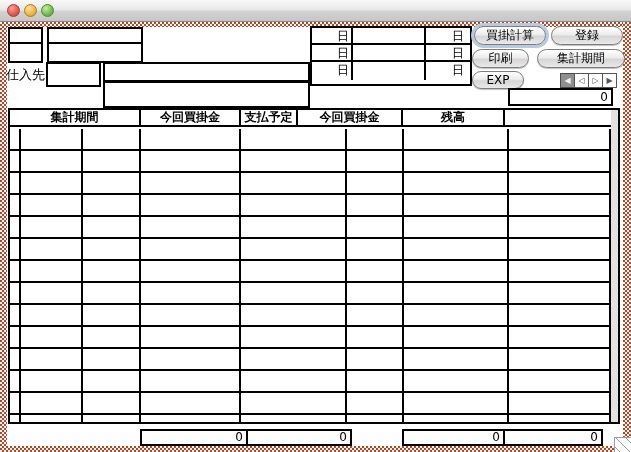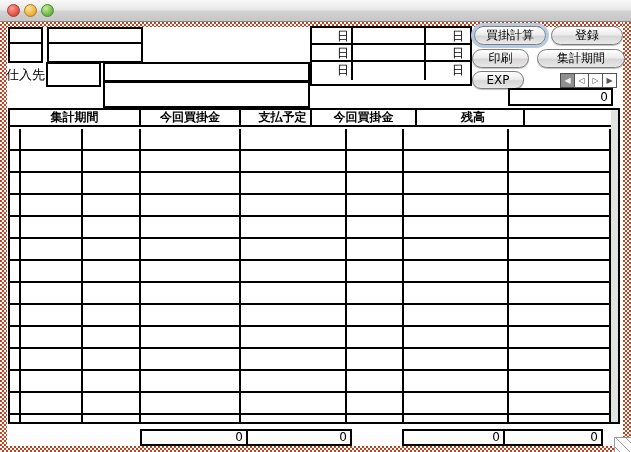--- a/index.html
+++ b/index.html
@@ -67,21 +67,21 @@
 
   #lbl-opening{left:400px;top:90px;width:105px;text-align:right;font-weight:bold;font-size:13px;}
   #opening-box{position:absolute;left:508px;top:88px;width:105px;height:18px;border:2px solid #000;background:#fff;
     font-size:12px;text-align:right;line-height:14px;padding-right:3px;}
 
   
   .tbl{position:absolute;left:8px;top:108px;width:612px;height:316px;border:2px solid #000;background:#fff;overflow:hidden;}
   .tbl-header{display:flex;height:17px;border-bottom:2px solid #000;}
   .th{border-right:2px solid #000;font-size:12px;font-weight:bold;text-align:center;line-height:15px;}
   .th.c1{width:131px;} .th.c2{width:100px;} .th.c3{width:106px;}
-  .th.c4{width:57px;margin-left:14px;}  .th.c5{width:105px;} .th.c6{width:102px;margin-left:6px;}
+  .th.c4{width:57px;}  .th.c5{width:105px;} .th.c6{width:102px;}
   .tbl-body{position:absolute;left:0;top:19px;width:601px;bottom:0;overflow:hidden;}
   .tr{display:flex;height:22px;}
   .td{border-right:2px solid #000;border-bottom:2px solid #000;height:22px;}
   .scroll-strip{position:absolute;right:0;top:0;bottom:0;width:7px;background:#e2e2e2;}
 
   
   .total-box{position:absolute;top:429px;height:17px;border:2px solid #000;background:#fff;display:flex;}
   #totals-1{left:140px;width:212px;}
   #totals-2{left:402px;width:201px;}
   .total-cell{font-size:12px;text-align:right;line-height:13px;padding-right:3px;}

